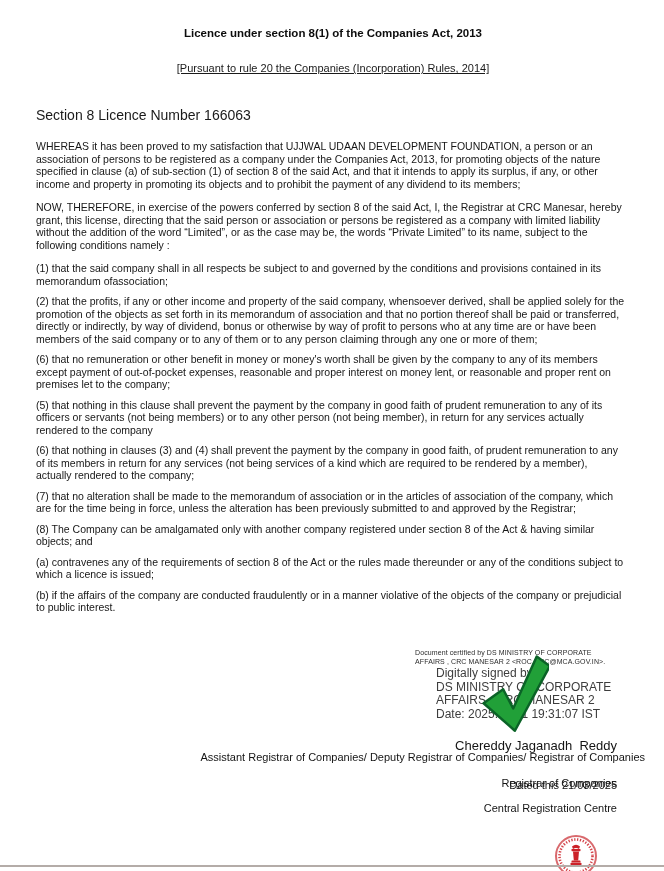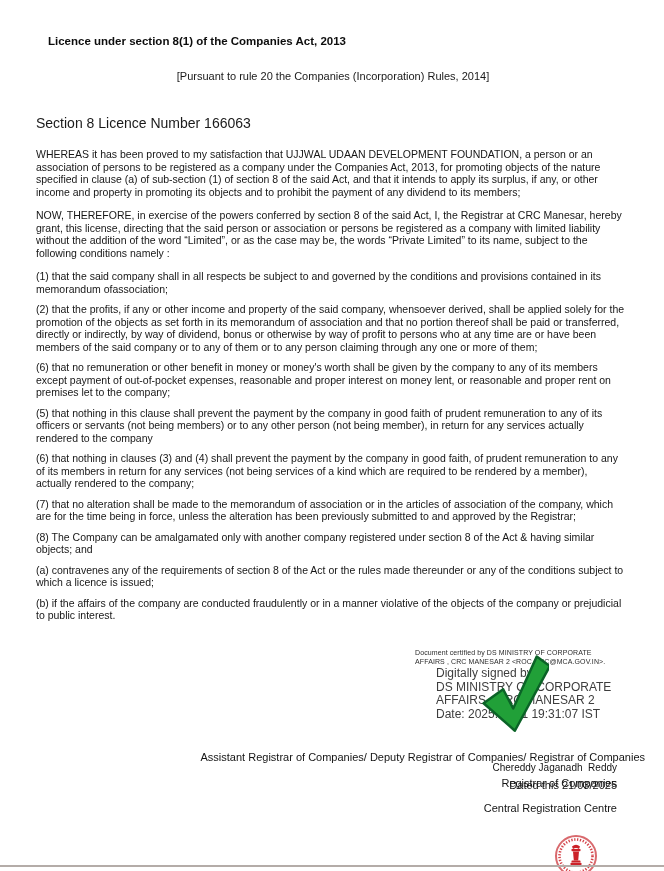--- a/index.html
+++ b/index.html
@@ -6,27 +6,28 @@
   .page{
     position:relative;
     width:664px;height:871px;
     background:#ffffff;
     font-family:"Liberation Sans",sans-serif;
     color:#111111;
     overflow:hidden;
   }
   .content{padding:0 34px 0 36px;}
   .title{
-    margin:12px;padding-top:23px;
+    margin:4px;padding-top:23px;
+    text-align:center;
     font-size:11.5px;font-weight:bold;color:#0d0d0d;
   }
   .subtitle{
     margin-top:23px;
     text-align:center;
-    font-size:11px;color:#1a1a1a;
+    font-size:11px;color:#1a1a1a;text-decoration:underline;
   }
   .licence-no{
     margin-top:33px;
     font-size:14px;color:#1a1a1a;
   }
   .para{
     margin:0 5px 8px 0;
     font-size:10.5px;line-height:12.5px;color:#161616;
     text-align:left;
   }
@@ -39,22 +40,22 @@
     letter-spacing:0.1px;
   }
   .digital{
     position:absolute;left:436px;top:667px;
     font-size:12px;line-height:13.5px;color:#3d3d3d;
   }
   .check-wrap{
     position:absolute;left:471px;top:650px;width:78px;height:82px;
   }
   .signatory{
-    position:absolute;right:47px;top:762px;
-    font-size:10px;color:#141414;white-space:pre;text-align:center;
+    position:absolute;right:47px;top:738px;
+    font-size:13px;color:#141414;white-space:pre;text-align:center;
   }
   .footer-line{
     position:absolute;
     font-size:11px;color:#141414;
   }
   .f1{right:19px;top:751px;}
   .f2{right:47px;top:777px;}
   .f3{right:47px;top:802px;}
   .f4{right:47px;top:779px;text-align:center;}
   .seal-wrap{

